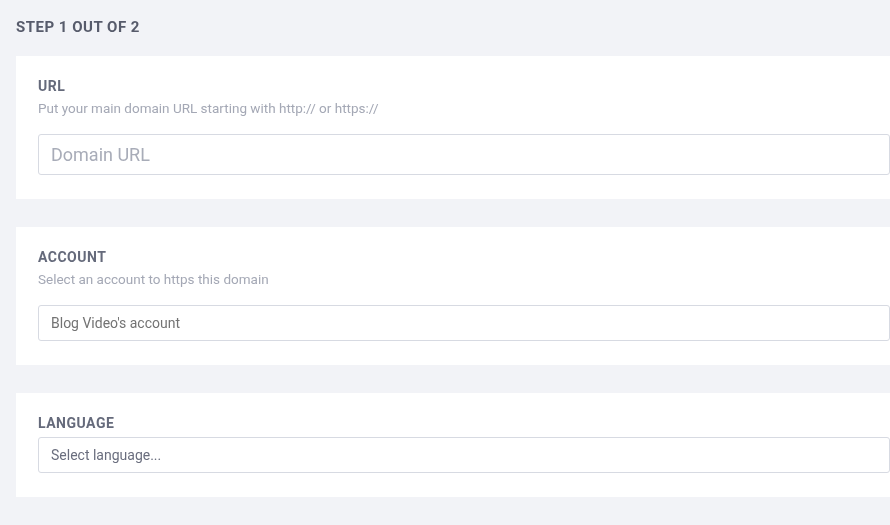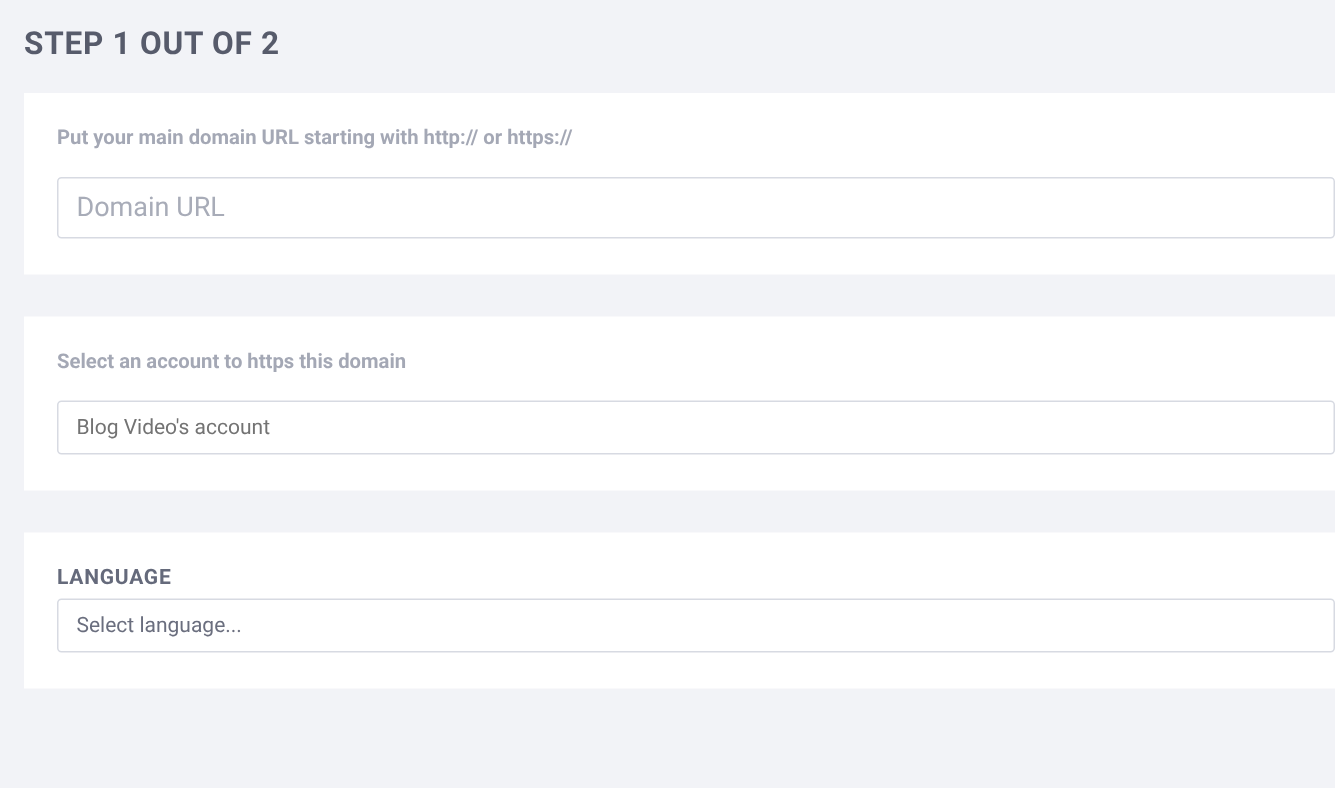--- a/index.html
+++ b/index.html
@@ -8,21 +8,21 @@
       padding: 0;
     }
     body {
       font-family: -apple-system, BlinkMacSystemFont, "Segoe UI", Roboto, "Helvetica Neue", Arial, sans-serif;
       background-color: #f2f3f7;
       width: 890px;
       height: 525px;
       overflow: hidden;
     }
     .page-title {
-      font-size: 21px;
+      font-size: 15px;
       font-weight: 700;
       color: #575b6b;
       letter-spacing: 0.5px;
       padding: 18px 16px 20px 16px;
     }
     .card {
       background-color: #ffffff;
       margin-left: 16px;
       padding: 22px 0 24px 22px;
       margin-bottom: 28px;
@@ -31,21 +31,20 @@
       font-size: 14px;
       font-weight: 700;
       color: #656a7b;
       letter-spacing: 0.5px;
       margin-bottom: 6px;
     }
     .field-hint {
       font-size: 13.5px;
       color: #a4a8b5;
       margin-bottom: 18px;
-      font-weight: bold;
     }
     .text-input {
       width: 100%;
       border: 1px solid #d7dae2;
       border-radius: 3px;
       padding: 9px 12px;
       font-size: 18px;
       color: #6a6e7e;
       font-family: inherit;
       outline: none;
@@ -69,25 +68,27 @@
     .select-placeholder {
       color: #6a6e7e;
     }
   </style>
 </head>
 <body>
 
 <h1 class="page-title">STEP 1 OUT OF 2</h1>
 
 <div class="card">
+  <div class="field-label">URL</div>
   <div class="field-hint">Put your main domain URL starting with http:// or https://</div>
   <input type="text" class="text-input" placeholder="Domain URL" style="">
 </div>
 
 <div class="card">
+  <div class="field-label">ACCOUNT</div>
   <div class="field-hint">Select an account to https this domain</div>
   <div class="select-box">Blog Video's account</div>
 </div>
 
 <div class="card">
   <div class="field-label">LANGUAGE</div>
   <div class="select-box select-placeholder">Select language...</div>
 </div>
 
 </body></html>

